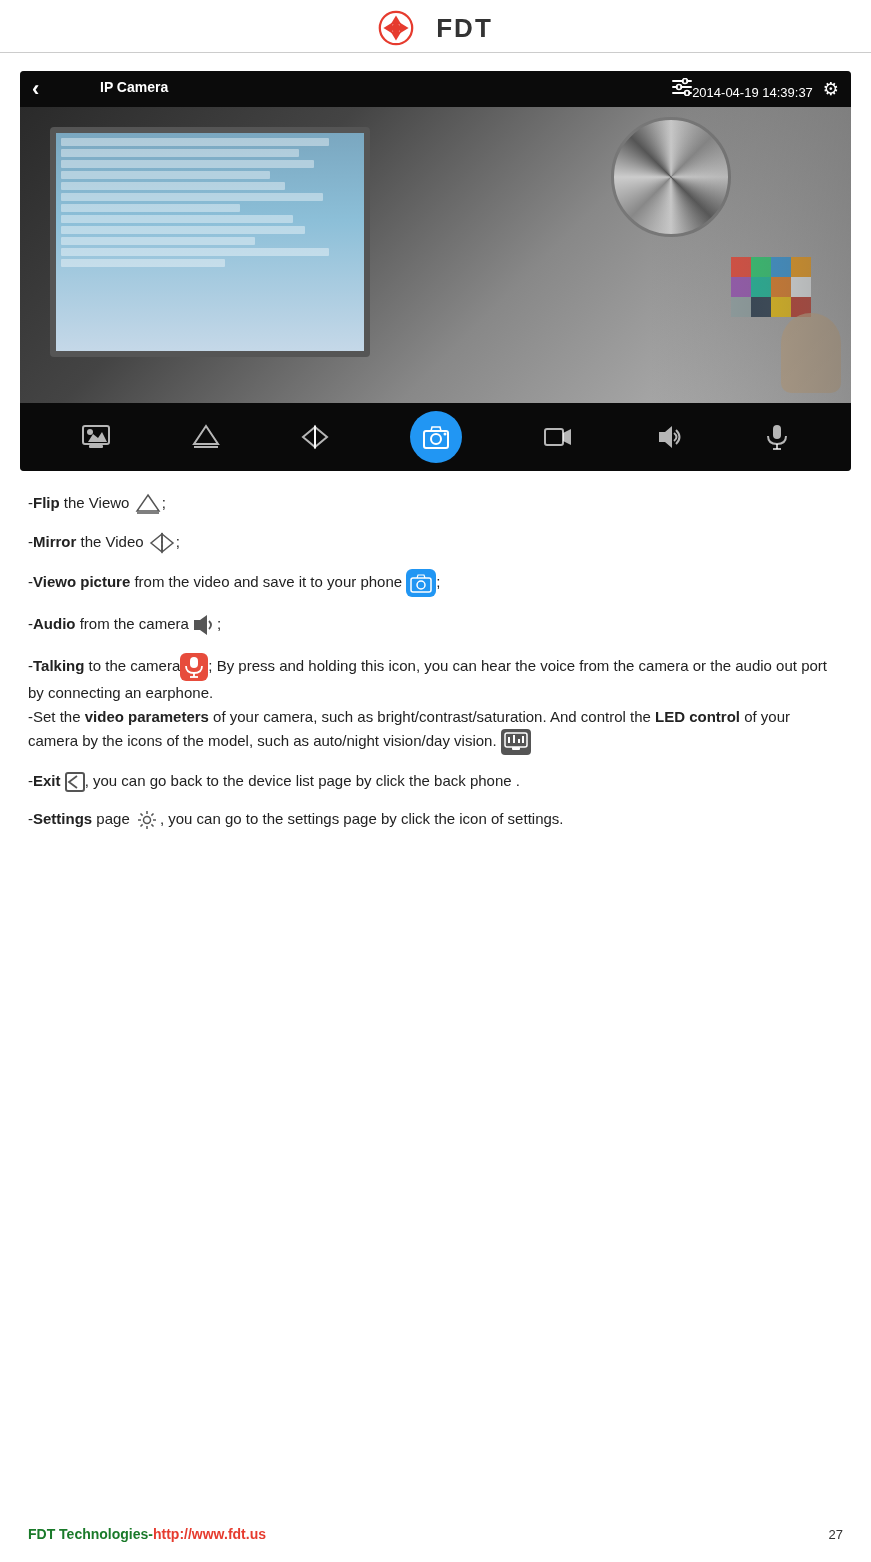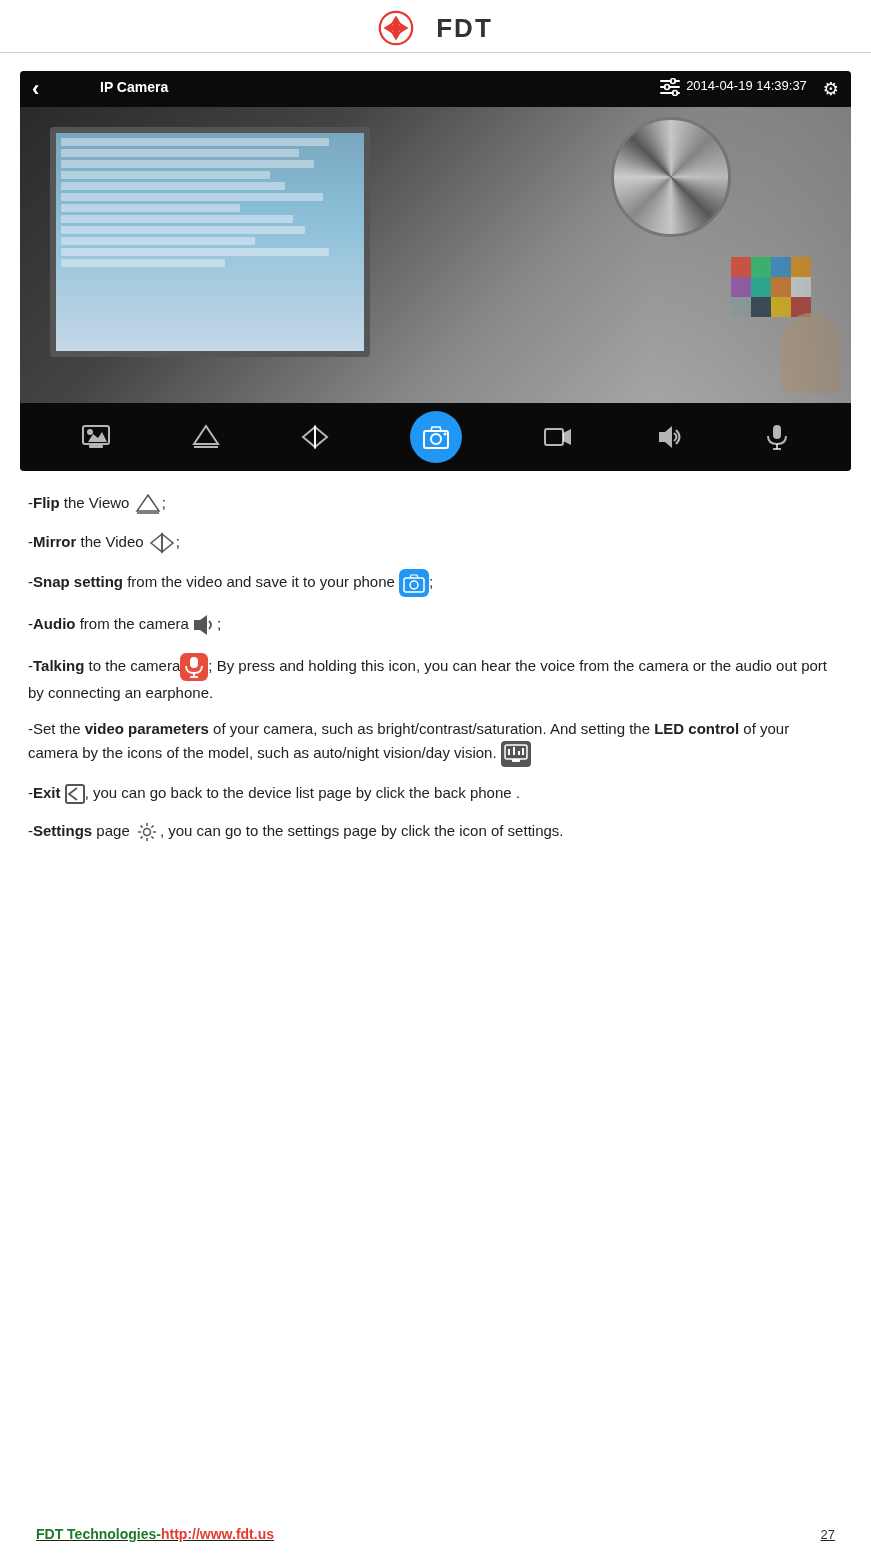--- a/index.html
+++ b/index.html
@@ -77,22 +77,21 @@
       color: #fff;
       font-size: 13px;
     }
     .cam-settings-icon {
       color: #fff;
       font-size: 18px;
       margin-left: 10px;
     }
     .cam-top-right {
       display: flex;
-      align-items: flex-start;
-      gap: 6px;
+      align-items: flex-end;
     }
     .cam-sliders-icon {
       font-size: 16px;
       color: #fff;
     }
 
     
     .cam-image-area {
       position: absolute;
       top: 36px; left: 0; right: 0;
@@ -310,22 +309,21 @@
     }
 
     
     .footer {
       position: absolute;
       bottom: 20px;
       left: 0; right: 0;
       display: flex;
       justify-content: space-between;
       align-items: flex-end;
-      padding: 0 36px;
-      text-decoration: underline;
+      padding: 0 28px;
     }
     .footer-brand {
       font-size: 14px;
       font-weight: bold;
     }
     .footer-brand-fdt { color: #1a7a2a; }
     .footer-brand-url { color: #e63b2e; text-decoration: none; }
     .footer-page {
       font-size: 13px;
       color: #333;
@@ -497,53 +495,53 @@
     <span class="icon-mirror">
       <svg width="26" height="22" viewBox="0 0 26 22">
         <line x1="13" y1="1" x2="13" y2="21" stroke="#555" stroke-width="1.5" stroke-dasharray="2,2"></line>
         <polygon points="13,2 2,11 13,20" fill="none" stroke="#555" stroke-width="1.5"></polygon>
         <polygon points="13,2 24,11 13,20" fill="none" stroke="#555" stroke-width="1.5"></polygon>
       </svg>
     </span><span>;</span>
   </div>
 
   <div class="section-line">
-    <span>-</span><span class="bold">Snap setting</span><span> from the video and save it to your phone </span>
+    <span>-</span><span class="bold">Viewo picture</span><span> from the video and save it to your phone </span>
     <span class="icon-snap">
       <svg width="22" height="20" viewBox="0 0 22 20" fill="white">
         <rect x="1" y="5" width="20" height="14" rx="2" fill="none" stroke="white" stroke-width="1.5"></rect>
         <circle cx="11" cy="12" r="4" fill="none" stroke="white" stroke-width="1.5"></circle>
         <path d="M7 5 L8 2 L14 2 L15 5" fill="none" stroke="white" stroke-width="1.2"></path>
       </svg>
     </span><span>;</span>
   </div>
 
 
   <div class="section-line">
     <span>-</span><span class="bold">Audio</span><span> from the camera</span><span class="icon-audio">
       <svg width="26" height="26" viewBox="0 0 26 26">
         <polygon points="4,8 10,8 17,3 17,23 10,18 4,18" fill="#555"></polygon>
         <path d="M19,9 Q23,13 19,17" fill="none" stroke="#555" stroke-width="1.8"></path>
       </svg>
     </span><span>;</span>
   </div>
 
-  <div class="section-line" style="margin-bottom:12px;">
+  <div class="section-line" style="margin-bottom:0;">
     <span>-</span><span class="bold">Talking</span><span> to the camera</span><span class="icon-talking">
       <svg width="22" height="22" viewBox="0 0 22 22" fill="white">
         <rect x="7" y="1" width="8" height="11" rx="4" fill="white"></rect>
         <path d="M3,10 Q3,17 11,17 Q19,17 19,10" fill="none" stroke="white" stroke-width="1.8"></path>
         <line x1="11" y1="17" x2="11" y2="21" stroke="white" stroke-width="1.8"></line>
         <line x1="7" y1="21" x2="15" y2="21" stroke="white" stroke-width="1.8"></line>
       </svg>
     </span><span>; By press and holding this icon, you can hear the voice from the camera or the audio out port by connecting an earphone.</span>
   </div>
 
   <div class="section-line">
-    <span>-Set the </span><span class="bold">video parameters</span><span> of your camera, such as bright/contrast/saturation. And setting the </span><span class="bold">LED control</span><span> of your camera by the icons of the model, such as auto/night vision/day vision.</span>
+    <span>-Set the </span><span class="bold">video parameters</span><span> of your camera, such as bright/contrast/saturation. And control the </span><span class="bold">LED control</span><span> of your camera by the icons of the model, such as auto/night vision/day vision.</span>
     <span class="icon-video-params">
       <svg width="24" height="20" viewBox="0 0 24 20" fill="white">
         <rect x="1" y="1" width="22" height="14" rx="2" fill="none" stroke="white" stroke-width="1.5"></rect>
         <line x1="5" y1="5" x2="5" y2="11" stroke="white" stroke-width="2"></line>
         <line x1="10" y1="3" x2="10" y2="11" stroke="white" stroke-width="2"></line>
         <line x1="15" y1="7" x2="15" y2="11" stroke="white" stroke-width="2"></line>
         <line x1="19" y1="4" x2="19" y2="11" stroke="white" stroke-width="2"></line>
         <rect x="8" y="15" width="8" height="3" rx="1" fill="white"></rect>
       </svg>
     </span>

